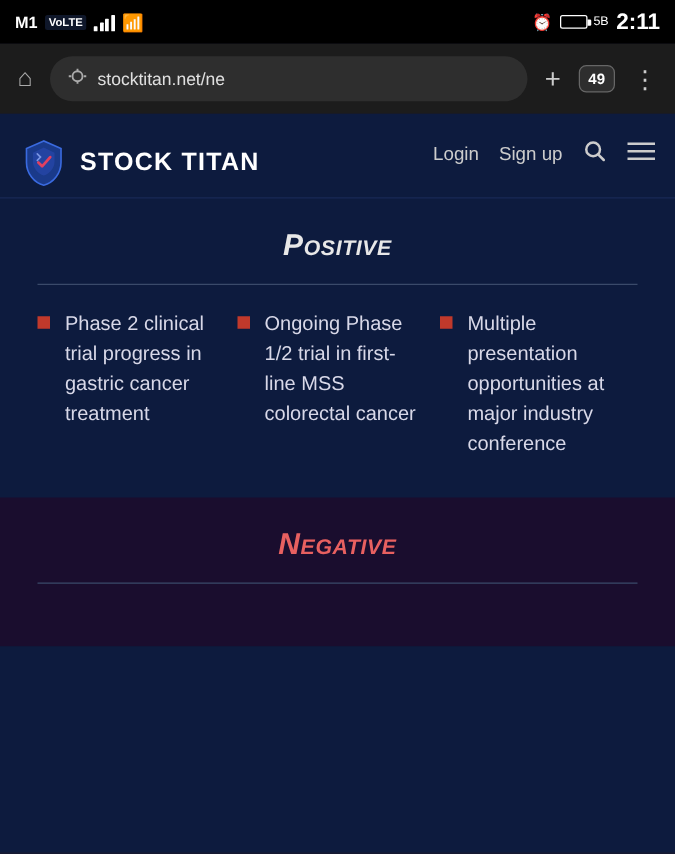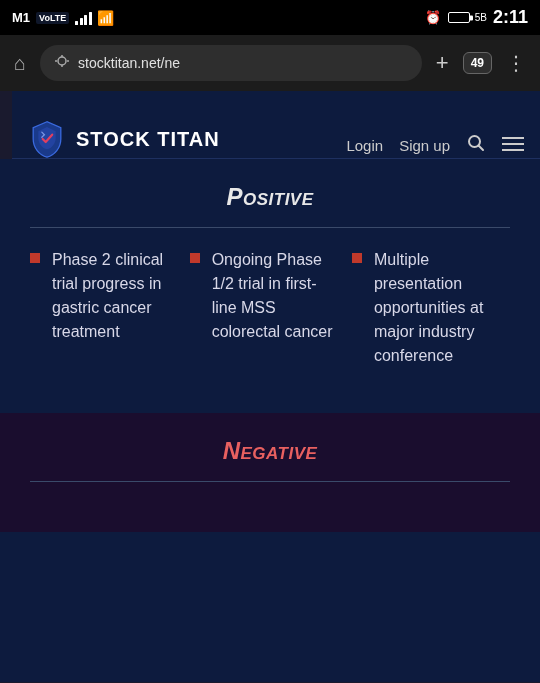--- a/index.html
+++ b/index.html
@@ -124,26 +124,25 @@
       color: #ccc;
       font-size: 20px;
       cursor: pointer;
       padding: 4px;
     }
 
     
     .site-header {
       background: #0d1b3e;
       display: flex;
-      align-items: flex-end;
+      align-items: flex-start;
       justify-content: space-between;
-      padding: 0 16px;
+      padding: 20px 16px;
       height: 68px;
       border-bottom: 1px solid #1e3060;
-      margin-left: 12px;
     }
     .logo-area {
       display: flex;
       align-items: center;
       gap: 10px;
     }
     .logo-icon {
       width: 38px;
       height: 38px;
     }
@@ -222,21 +221,21 @@
       height: 10px;
       background: #c0392b;
       flex-shrink: 0;
       margin-top: 5px;
     }
 
     
     .negative-section {
       background: #1a0d2e;
       padding: 24px 30px 30px;
-      margin-top: 15px;
+      margin-top: 0;
     }
     .section-title-negative {
       text-align: center;
       font-size: 24px;
       font-weight: 700;
       color: #e86060;
       font-style: italic;
       letter-spacing: 0.5px;
       margin-bottom: 16px;
       font-variant: small-caps;

